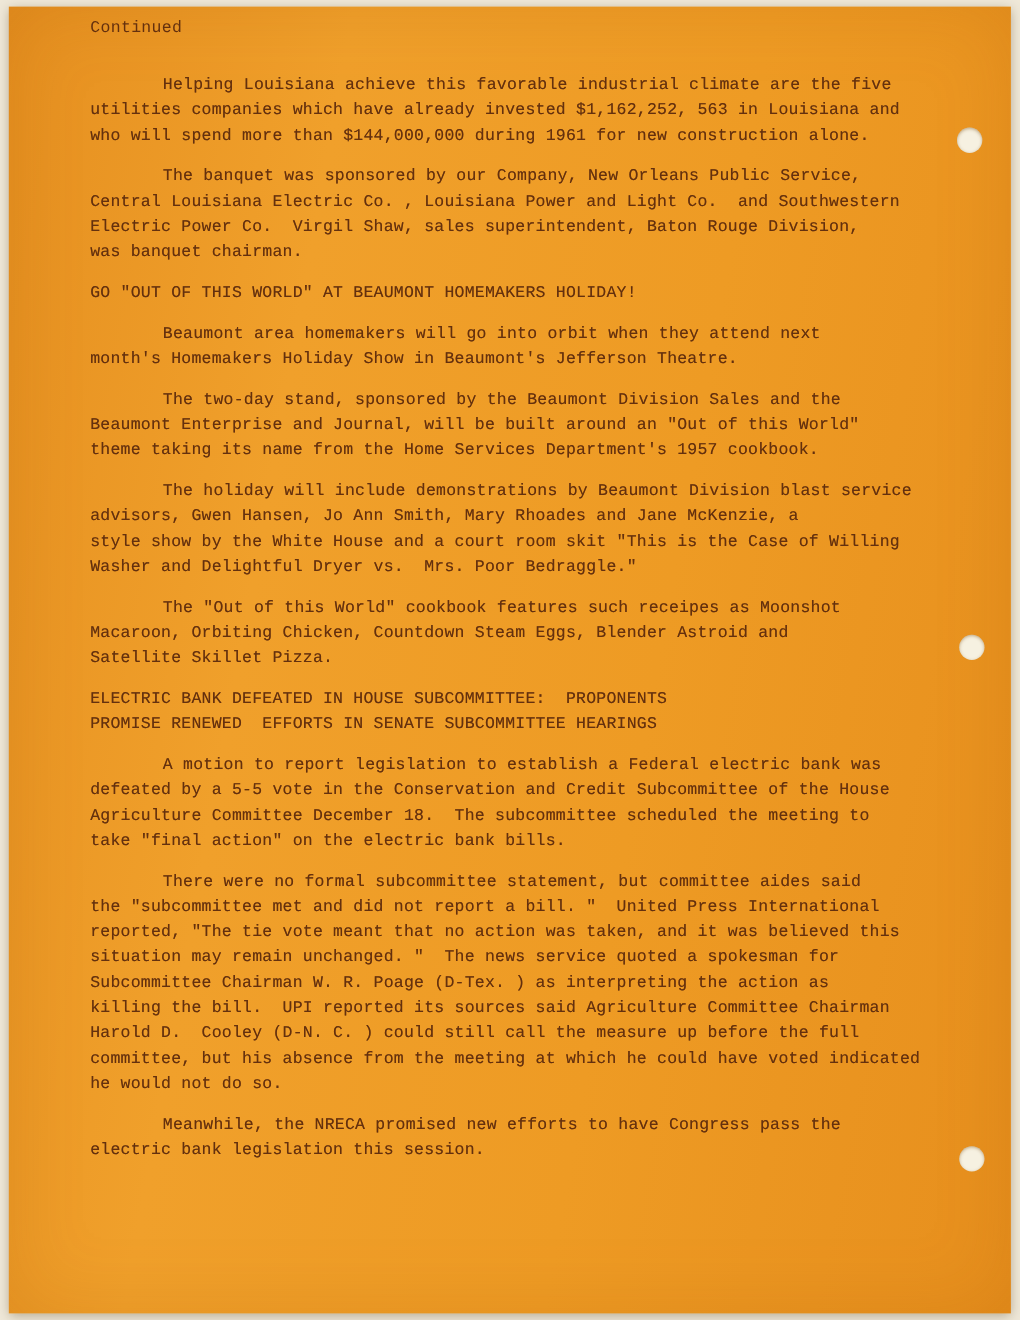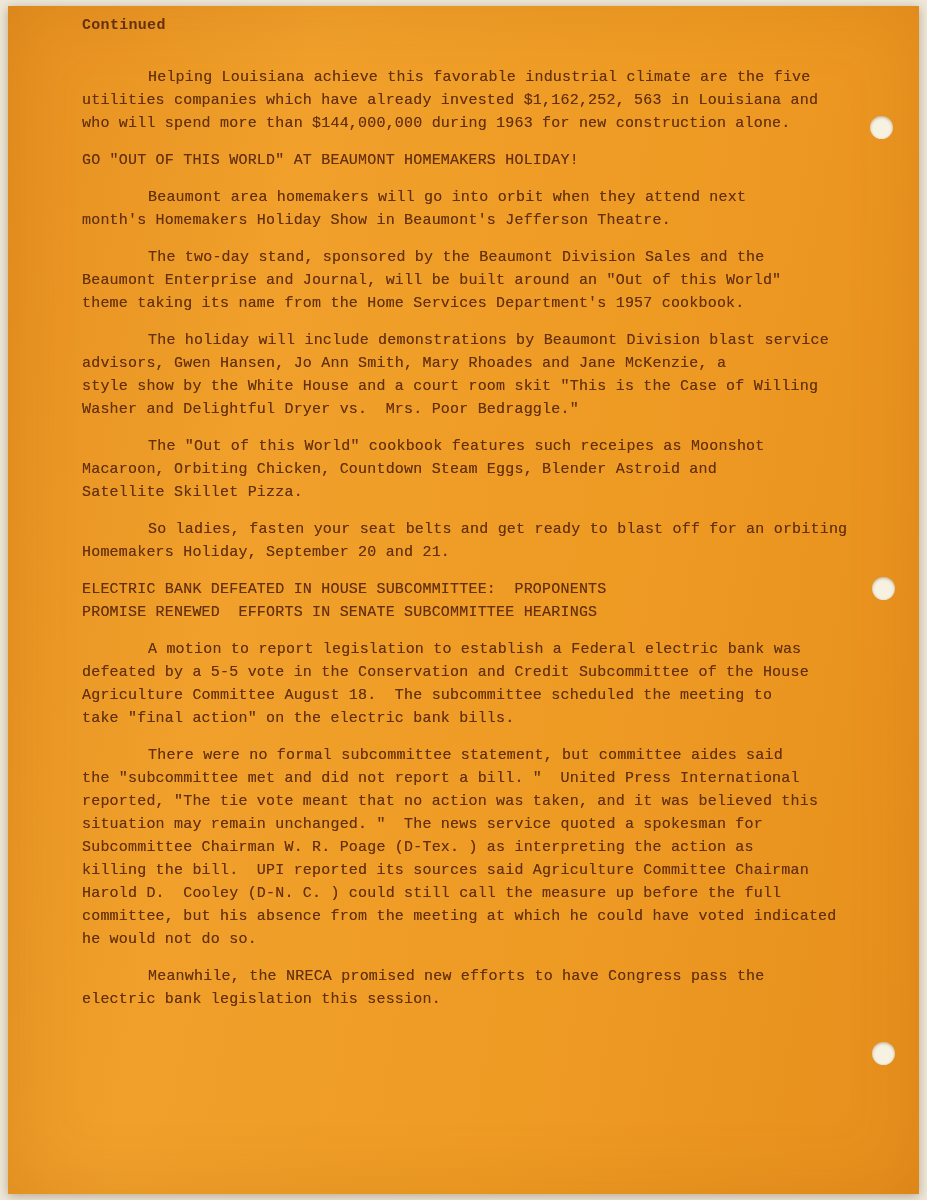--- a/index.html
+++ b/index.html
@@ -28,21 +28,20 @@
     padding: 8px 60px 0 74px;
     background: linear-gradient(100deg, #e69020 0%, #f0a02b 28%, #ee9b24 62%, #e78f1d 100%);
     box-shadow: 0 2px 10px rgba(70, 45, 10, 0.35), inset 0 0 70px rgba(160, 85, 0, 0.18);
     color: #64300e;
   }
   .continued {
     font-size: 15px;
     line-height: 23px;
     margin: 0 0 29px 0;
     letter-spacing: 0.3px;
-    font-weight: bold;
   }
   .block {
     font-size: 15px;
     line-height: 23px;
     margin: 0 0 14px 0;
     white-space: pre-wrap;
     letter-spacing: 0.2px;
     text-shadow: 0 0 0.4px rgba(100, 48, 14, 0.6);
   }
   .para {
@@ -66,41 +65,43 @@
 </head>
 <body>
 
 <div class="scan">
   <div class="page">
 
     <div class="continued">Continued</div>
 
     <div class="block para">Helping Louisiana achieve this favorable industrial climate are the five
 utilities companies which have already invested $1,162,252, 563 in Louisiana and
-who will spend more than $144,000,000 during 1963 for new construction alone.</div>
+who will spend more than $144,000,000 during 1961 for new construction alone.</div>
+    <div class="block para">The banquet was sponsored by our Company, New Orleans Public Service,
+Central Louisiana Electric Co. , Louisiana Power and Light Co.  and Southwestern
+Electric Power Co.  Virgil Shaw, sales superintendent, Baton Rouge Division,
+was banquet chairman.</div>
     <div class="block heading">GO "OUT OF THIS WORLD" AT BEAUMONT HOMEMAKERS HOLIDAY!</div>
     <div class="block para">Beaumont area homemakers will go into orbit when they attend next
 month's Homemakers Holiday Show in Beaumont's Jefferson Theatre.</div>
     <div class="block para">The two-day stand, sponsored by the Beaumont Division Sales and the
 Beaumont Enterprise and Journal, will be built around an "Out of this World"
 theme taking its name from the Home Services Department's 1957 cookbook.</div>
     <div class="block para">The holiday will include demonstrations by Beaumont Division blast service
 advisors, Gwen Hansen, Jo Ann Smith, Mary Rhoades and Jane McKenzie, a
 style show by the White House and a court room skit "This is the Case of Willing
 Washer and Delightful Dryer vs.  Mrs. Poor Bedraggle."</div>
     <div class="block para">The "Out of this World" cookbook features such receipes as Moonshot
 Macaroon, Orbiting Chicken, Countdown Steam Eggs, Blender Astroid and
 Satellite Skillet Pizza.</div>
-    <div class="block para">So ladies, fasten your seat belts and get ready to blast off for an orbiting
-Homemakers Holiday, September 20 and 21.</div>
     <div class="block heading">ELECTRIC BANK DEFEATED IN HOUSE SUBCOMMITTEE:  PROPONENTS
 PROMISE RENEWED  EFFORTS IN SENATE SUBCOMMITTEE HEARINGS</div>
     <div class="block para">A motion to report legislation to establish a Federal electric bank was
 defeated by a 5-5 vote in the Conservation and Credit Subcommittee of the House
-Agriculture Committee August 18.  The subcommittee scheduled the meeting to
+Agriculture Committee December 18.  The subcommittee scheduled the meeting to
 take "final action" on the electric bank bills.</div>
     <div class="block para">There were no formal subcommittee statement, but committee aides said
 the "subcommittee met and did not report a bill. "  United Press International
 reported, "The tie vote meant that no action was taken, and it was believed this
 situation may remain unchanged. "  The news service quoted a spokesman for
 Subcommittee Chairman W. R. Poage (D-Tex. ) as interpreting the action as
 killing the bill.  UPI reported its sources said Agriculture Committee Chairman
 Harold D.  Cooley (D-N. C. ) could still call the measure up before the full
 committee, but his absence from the meeting at which he could have voted indicated
 he would not do so.</div>

